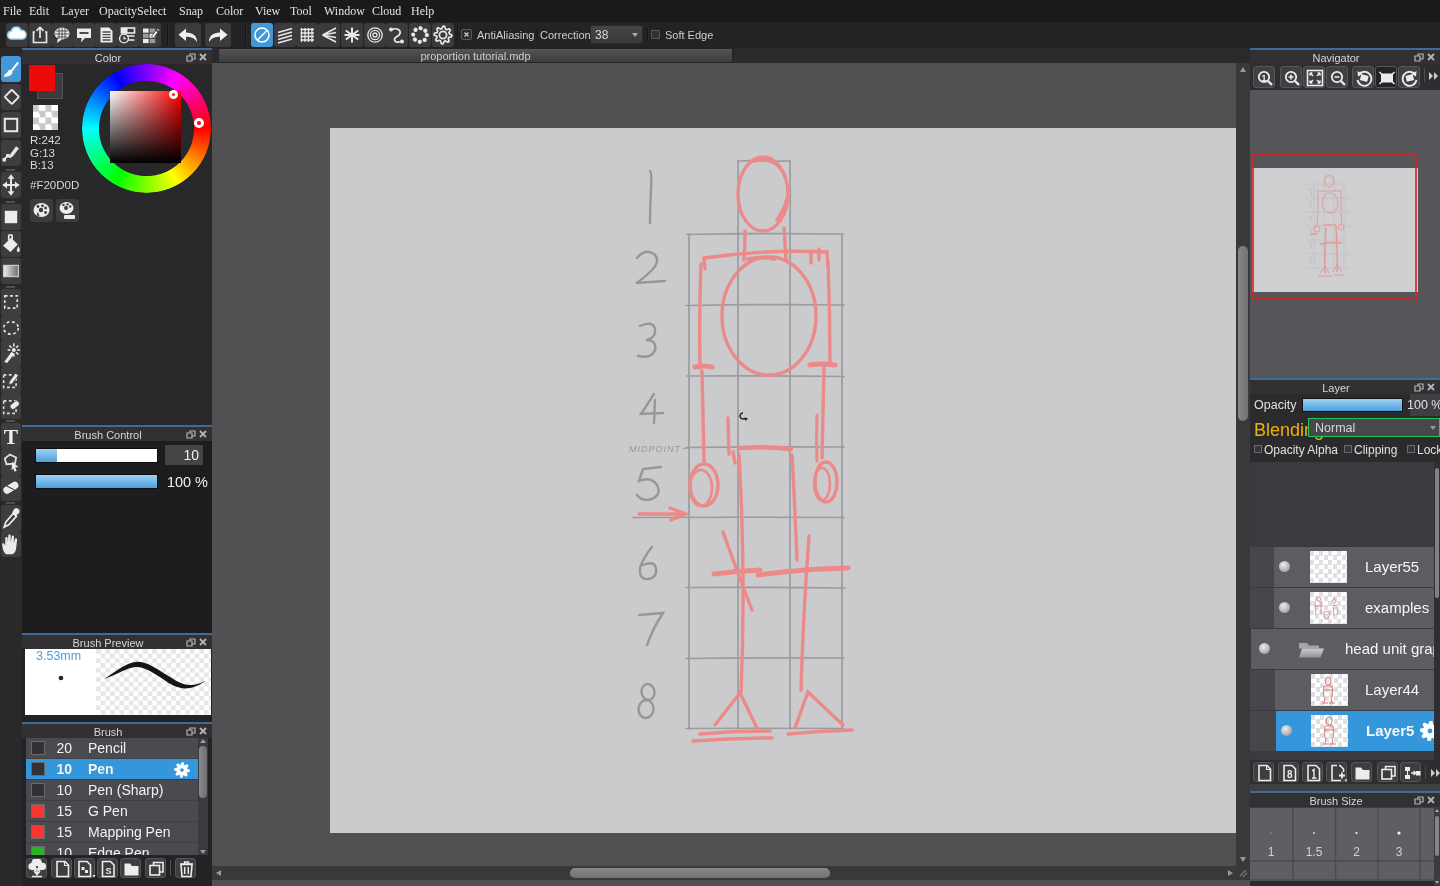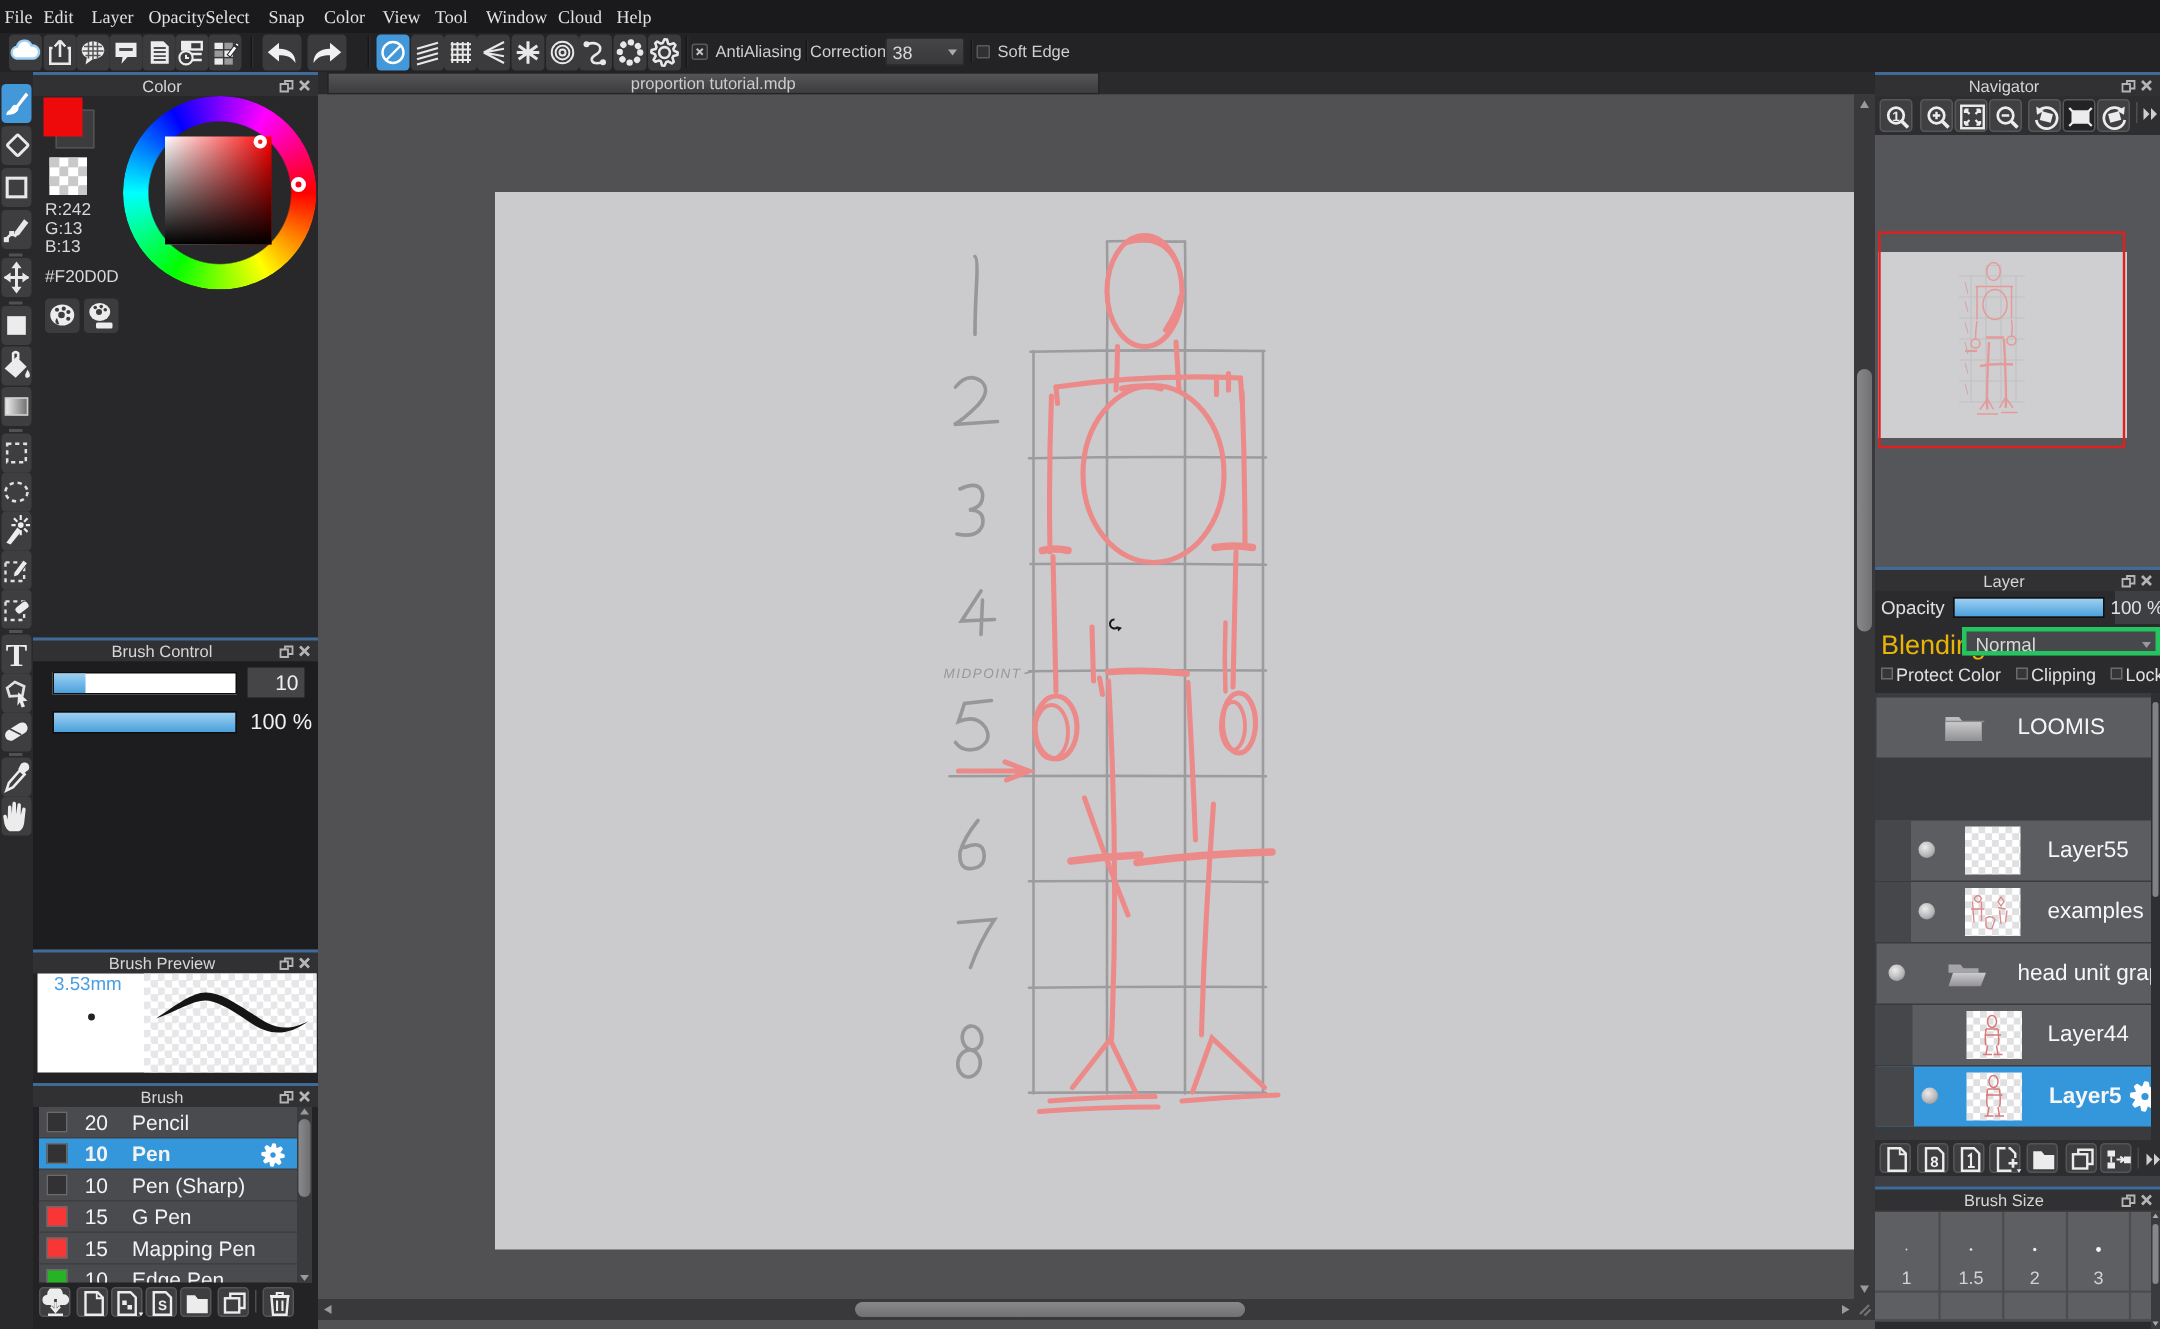--- a/index.html
+++ b/index.html
@@ -621,39 +621,31 @@
           <path d="M1 4 H6 V9 H1 Z M4 4 V2 H9 V7 H6" fill="none" stroke="#b5b5b5" stroke-width="1.2"></path>
           <path d="M14 2 L20 8 M20 2 L14 8" stroke="#b5b5b5" stroke-width="1.8"></path>
         </svg></div>
     <div style="position:absolute;left:0;top:346px;width:160px;height:22px;background:#2b2b2d">
       <span style="position:absolute;left:4px;top:4px;color:#e0e0e0;font-size:12.5px">Opacity</span>
       <div style="position:absolute;left:52px;top:4px;width:101px;height:14px;background:linear-gradient(#9ed1f2,#4ba0dc);border:1px solid #101012"></div>
       <span style="position:absolute;left:157px;top:4px;color:#e0e0e0;font-size:12.5px;white-space:nowrap">100&nbsp;%</span>
     </div>
     <div style="position:absolute;left:0;top:368px;width:190px;height:24px;background:#2b2b2d">
       <span style="position:absolute;left:4px;top:4px;color:#eab308;font-size:18px">Blending</span>
-      <div style="position:absolute;left:58px;top:2px;width:132px;height:19px;background:#47484b;border:3px solid #22c55e;color:#d8d8d8;font-size:12.5px;padding:2px 0 0 6px">Normal<span style="position:absolute;right:3px;top:7px;width:0;height:0;border-left:3px solid transparent;border-right:3px solid transparent;border-top:4px solid #999"></span></div>
+      <div style="position:absolute;left:58px;top:2px;width:132px;height:19px;background:#47484b;border:1px solid #22c55e;color:#d8d8d8;font-size:12.5px;padding:2px 0 0 6px">Normal<span style="position:absolute;right:3px;top:7px;width:0;height:0;border-left:3px solid transparent;border-right:3px solid transparent;border-top:4px solid #999"></span></div>
     </div>
     <div style="position:absolute;left:0;top:392px;width:190px;height:22px;background:#2b2b2d;color:#e0e0e0;font-size:12px">
       <span class="cbx" style="left:4px"></span>
-        <span style="position:absolute;left:14px;top:3px">Protect Color</span>
+        <span style="position:absolute;left:14px;top:3px">Opacity Alpha</span>
       <span class="cbx" style="left:94px"></span>
         <span style="position:absolute;left:104px;top:3px">Clipping</span>
       <span class="cbx" style="left:157px"></span>
         <span style="position:absolute;left:167px;top:3px">Lock</span>
     </div>
     <div id="layerlist" style="position:absolute;left:0;top:414px;width:190px;height:298px;background:#3a3b3e;overflow:hidden">
-      <div class="lrow" style="top:3px">
-          <span class="fold" style="top:8px"><svg width="28" height="24">
-              <path d="M2 5 h9 l2.5 3 h12.5 v13 h-24 Z" fill="#bcbcbe"></path>
-              <path d="M2 8 h26" stroke="#8c8c8e" stroke-width="1"></path>
-              <rect x="2" y="8.5" width="24" height="12.5" fill="url(#fgr)"></rect>
-            </svg></span>
-          <span class="lname" style="left:94px">LOOMIS</span>
-        </div>
       <div class="lrow child" style="top:85px">
           <i class="gut"></i>
           <span class="eye"></span>
           <span class="lthumb"></span>
           <span class="lname" style="left:114px">Layer55</span>
         </div>
       <div class="lrow child" style="top:126px">
           <i class="gut"></i>
           <span class="eye"></span>
           <span class="lthumb"><svg width="37" height="32">

